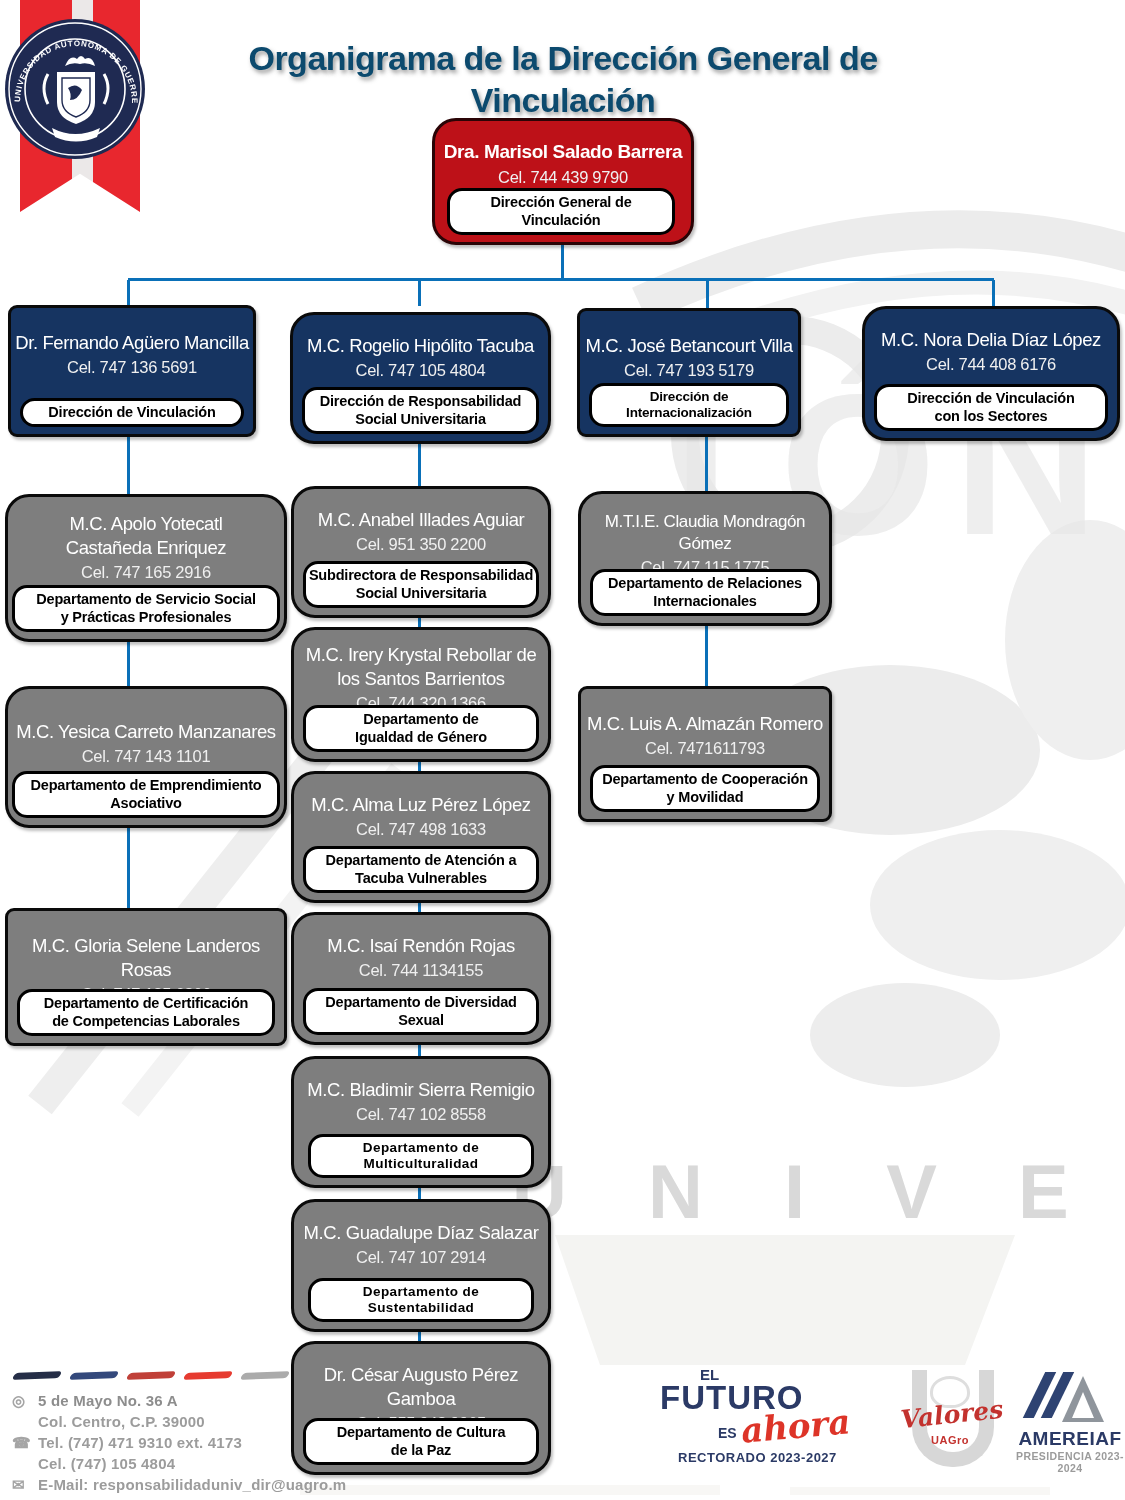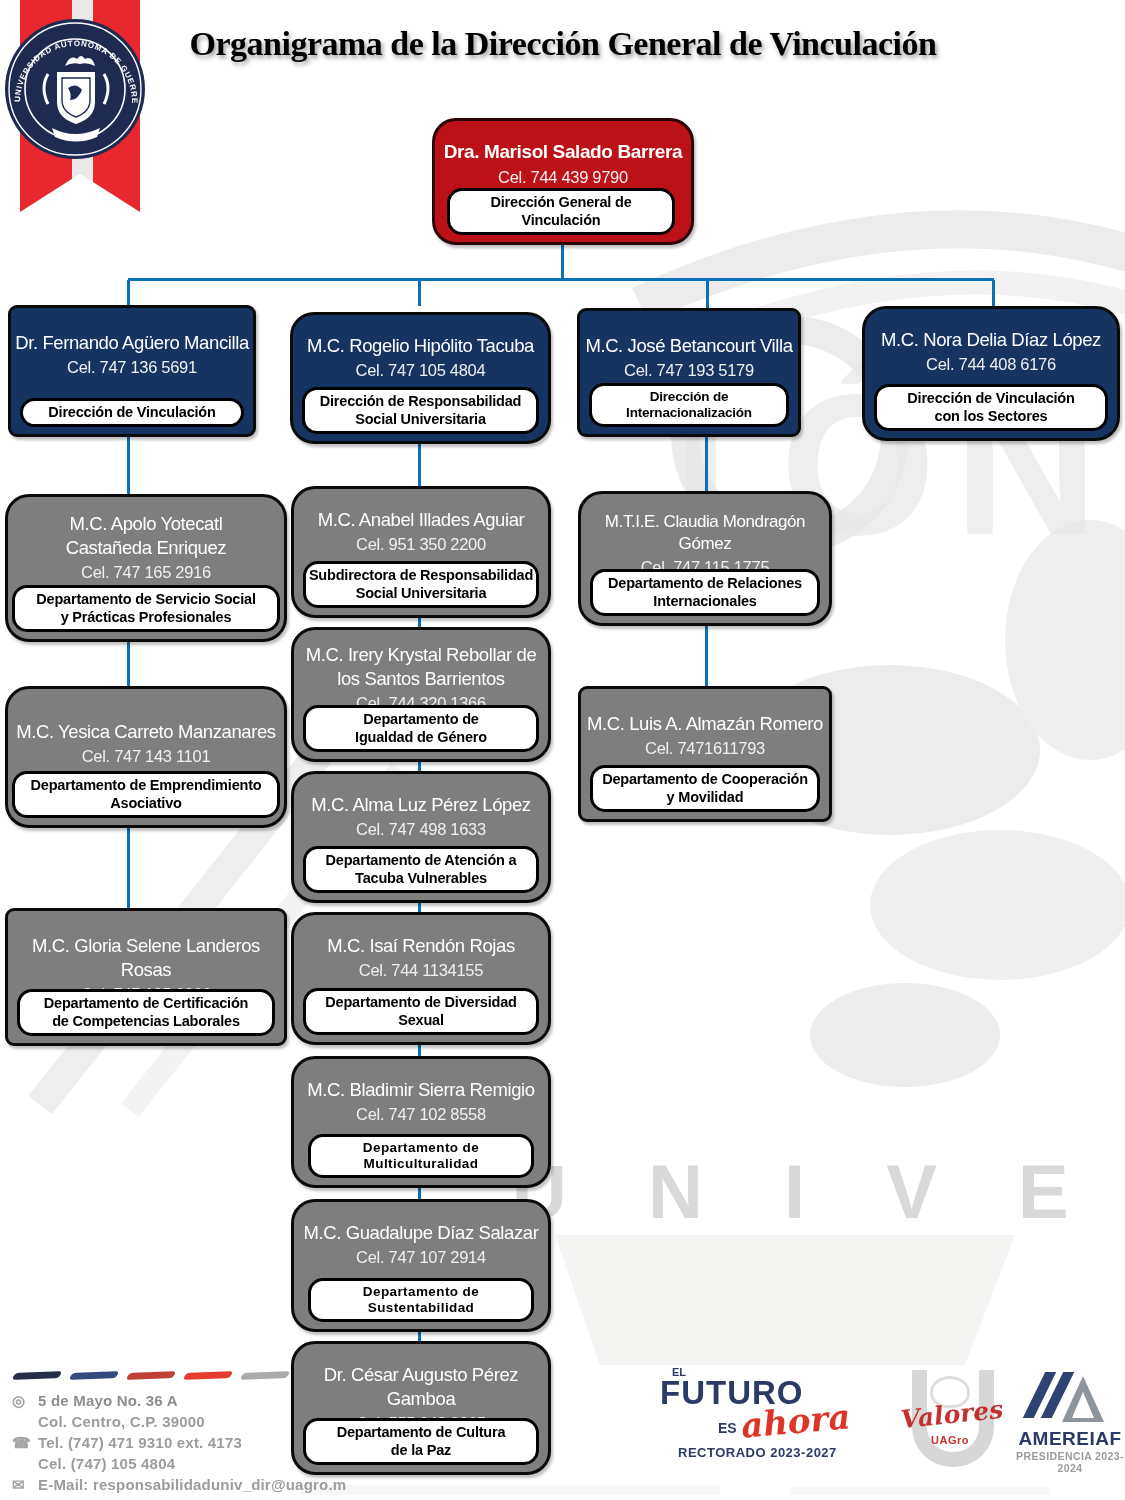--- a/index.html
+++ b/index.html
@@ -8,23 +8,23 @@
   .stage{position:absolute;inset:0;}
 
   
   .wm{position:absolute;inset:0;z-index:0;}
   .wm-text{position:absolute;left:512px;top:1148px;font-size:76px;font-weight:700;
            color:#d9d9d9;letter-spacing:30px;white-space:nowrap;}
   .wm-big{position:absolute;left:640px;top:350px;font-size:200px;font-weight:700;
           color:#e7e7e7;letter-spacing:18px;opacity:.7;white-space:nowrap;}
 
   
-  .title{position:absolute;left:163px;top:0;width:800px;text-align:center;z-index:2;
-         font-size:34px;line-height:1.25;font-weight:700;color:#000000;
-         letter-spacing:-.5px;text-shadow:2px 3px 4px rgba(60,60,60,.5);font-family:Liberation Serif, serif;}
+  .title{position:absolute;left:163px;top:14px;width:800px;text-align:center;z-index:2;
+         font-size:34px;line-height:1.25;font-weight:700;color:#0c4a6e;
+         letter-spacing:-.5px;text-shadow:2px 3px 4px rgba(60,60,60,.5);}
 
   
   .ribbon{position:absolute;left:20px;top:0;width:120px;height:212px;z-index:2;
           background:linear-gradient(90deg,#e8272e 0 43%,#ebe8e8 43% 61%,#e8272e 61% 100%);
           clip-path:polygon(0 0,100% 0,100% 100%,50% 82%,0 100%);}
   .seal{position:absolute;left:2px;top:16px;width:148px;height:148px;z-index:3;}
 
   
   .line{position:absolute;background:#0a70b8;z-index:1;}
 
@@ -54,21 +54,21 @@
         transform:skewX(-32deg) rotate(-2deg);}
   .contact{position:absolute;left:0;top:22px;font-size:15px;color:#9c9c9c;
            font-weight:600;line-height:1.4;letter-spacing:.2px;white-space:nowrap;}
   .crow{display:flex;}
   .cicon{width:26px;color:#a5a5a5;font-size:15px;flex:0 0 26px;}
   .cbold{font-weight:700;color:#8d8d8d;}
 
   
   .logos{position:absolute;left:660px;top:1366px;width:460px;height:110px;z-index:2;}
   .futuro{position:absolute;left:0;top:0;width:230px;text-align:left;color:#2b3a66;}
-  .f-el{font-size:11px;font-weight:700;margin-left:12px;}
+  .f-el{font-size:15px;font-weight:700;margin-left:40px;}
   .f-big{font-size:33px;font-weight:900;letter-spacing:1px;line-height:.9;}
   .f-es{font-size:14px;font-weight:700;margin-left:58px;display:inline-block;}
   .f-ahora{font-family:"DejaVu Serif",serif;font-style:italic;font-weight:700;
            font-size:34px;color:#dd3428;display:inline-block;transform:rotate(-5deg);
            margin-left:4px;line-height:.8;}
   .f-sub{font-size:13px;font-weight:700;letter-spacing:.5px;margin-top:8px;margin-left:18px;}
   .valores{position:absolute;left:240px;top:4px;width:100px;height:100px;}
   .v-u{position:absolute;left:12px;top:0;width:52px;height:82px;
        border-left:15px solid #d7d7d7;border-right:15px solid #d7d7d7;
        border-bottom:15px solid #d7d7d7;border-radius:0 0 40px 40px;}

